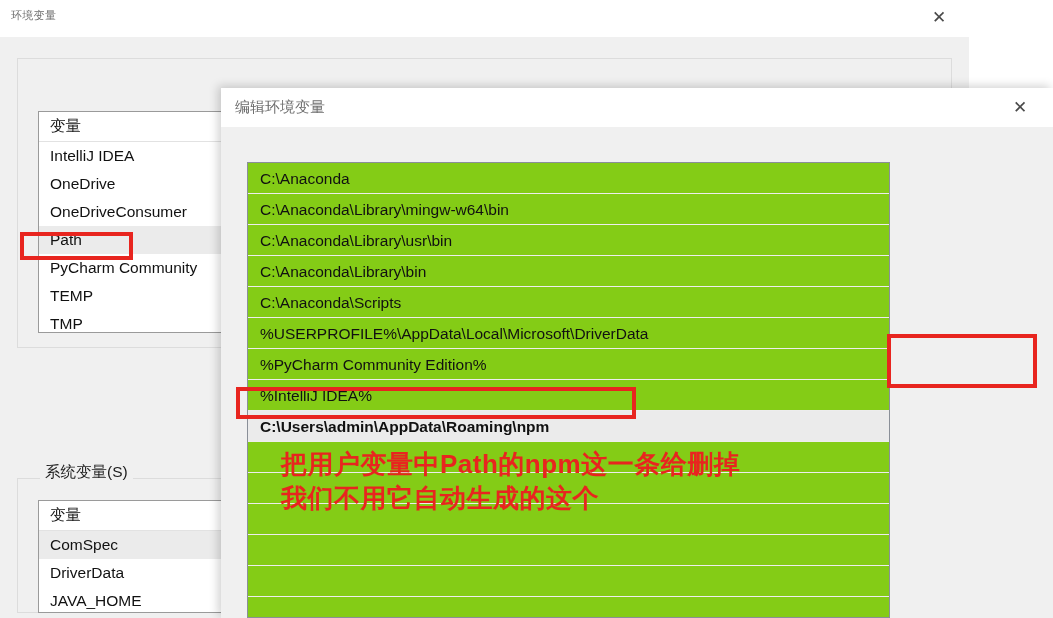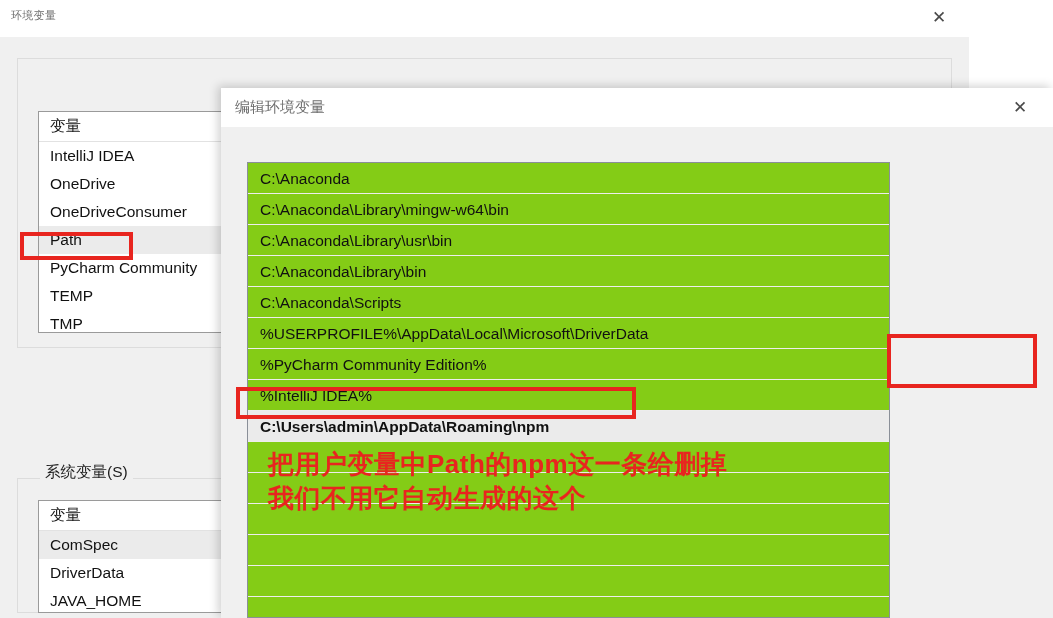--- a/index.html
+++ b/index.html
@@ -174,21 +174,21 @@
     padding-left: 12px;
     border-bottom: 1px solid #ededed;
     white-space: nowrap;
     box-sizing: border-box;
   }
   .path-row.selected { background: #ebebeb; font-weight: bold; }
 
   
   #annotation {
     position: absolute;
-    left: 268px; top: 447px;
+    left: 281px; top: 447px;
     width: 600px;
     font-size: 26px;
     font-weight: bold;
     color: #e8251f;
     line-height: 34px;
     white-space: pre-line;
     letter-spacing: .5px;
     pointer-events: none;
   }
 </style>

